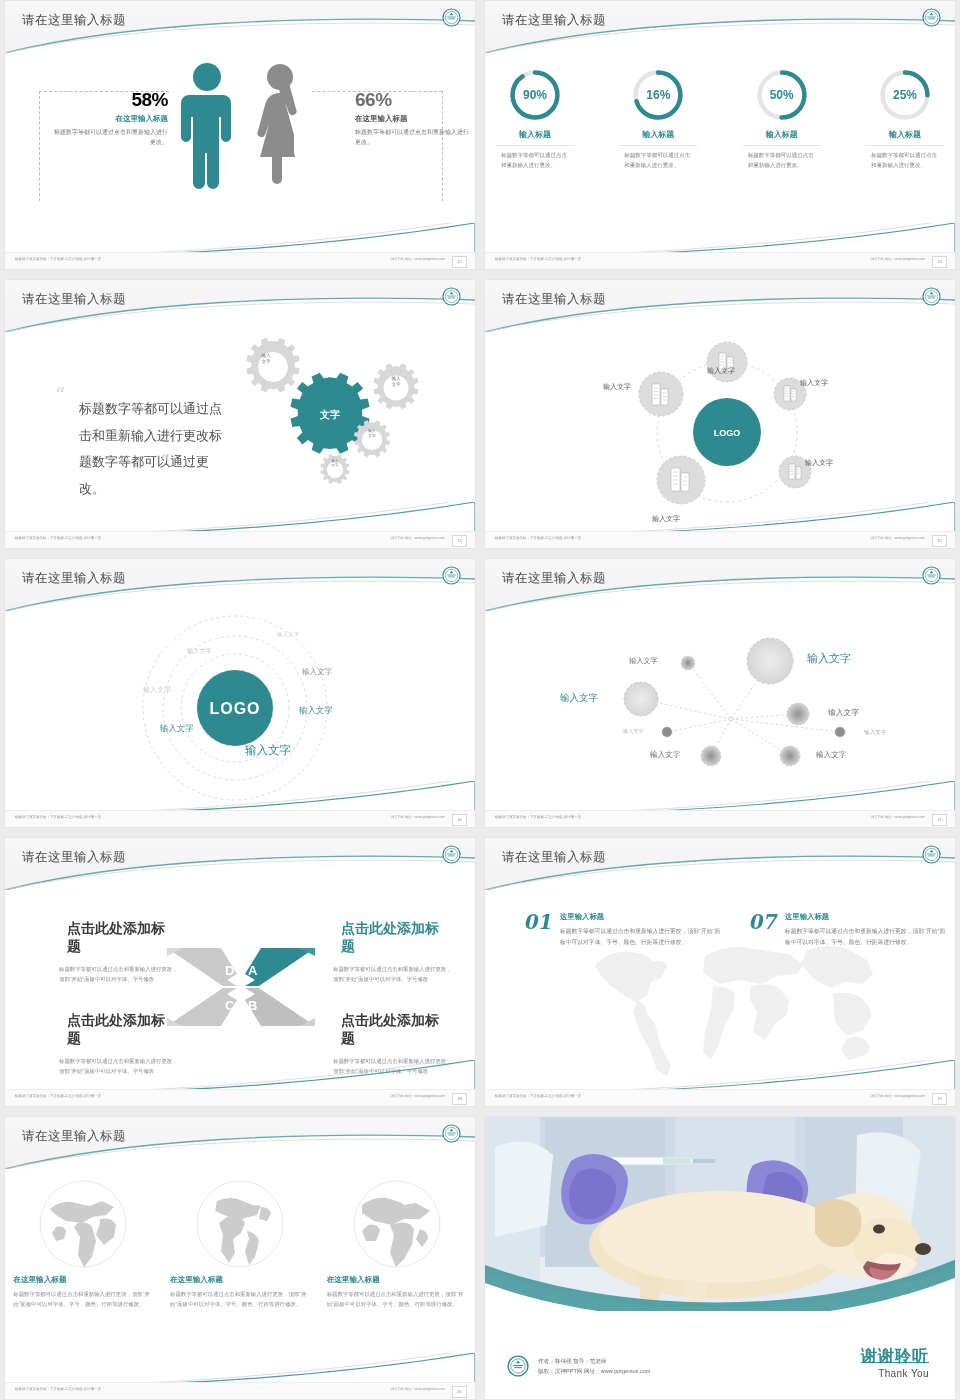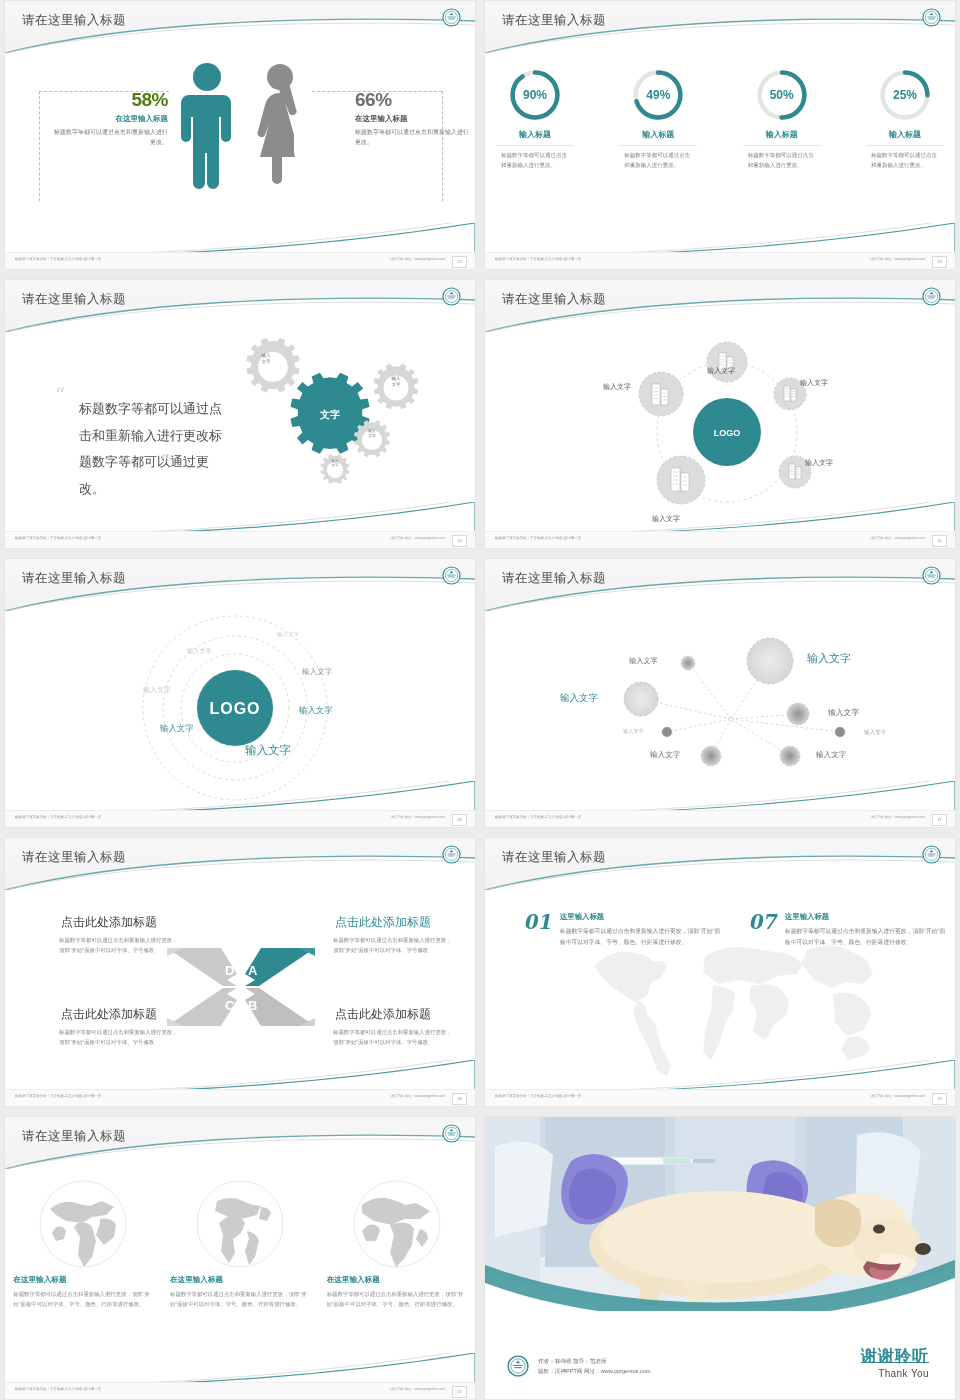--- a/index.html
+++ b/index.html
@@ -50,21 +50,21 @@
   .ftr-l{position:absolute;left:10px;top:4px;font-size:3.4px;color:#8a8a8a;white-space:nowrap;letter-spacing:.1px;}
   .ftr-r{position:absolute;right:30px;top:4px;font-size:3.4px;color:#9a9a9a;white-space:nowrap;}
   .pg{position:absolute;right:8px;top:3px;width:13px;height:10px;border:1px solid #d8d8d8;
       font-size:4px;color:#8a8a8a;text-align:center;line-height:10px;background:#fff;}
   .body{position:absolute;left:0;top:52px;right:0;bottom:16px;}
 
   
   .s1-wrap{position:absolute;left:0;top:0;width:100%;height:100%;}
   .brk{position:absolute;border:1px dashed #bdbdbd;}
   .pct{font-size:19px;font-weight:bold;letter-spacing:-.5px;}
-  .pct.t{color:#4d7c0f;}
+  .pct.t{color:#000000;}
   .pct.g{color:#6e6e6e;}
   .sub{font-size:7.5px;font-weight:bold;margin-top:3px;}
   .sub.t{color:#2e8a90;}
   .sub.g{color:#555;}
   .desc{font-size:6px;color:#777;line-height:1.65;margin-top:4px;}
   .s1-left{position:absolute;left:48px;top:36px;width:115px;text-align:right;}
   .s1-right{position:absolute;left:310px;top:36px;width:115px;text-align:left;margin-left:40px;}
 
   
   .donuts{position:absolute;left:0;top:14px;width:100%;display:flex;justify-content:space-between;}
@@ -90,21 +90,21 @@
   .nodelbl{position:absolute;font-size:7px;color:#555;white-space:nowrap;}
 
   
   .ringlbl{position:absolute;white-space:nowrap;}
 
   
   .netlbl{position:absolute;white-space:nowrap;}
 
   
   .xq{position:absolute;width:120px;}
-  .xq h4{margin:2px;font-size:12px;font-weight:normal;color:#3a3a3a;}
+  .xq h4{margin:8px;font-size:14px;font-weight:bold;color:#3a3a3a;}
   .xq h4.t{color:#2e8a90;}
   .xq p{margin:4px 0 0;font-size:5.4px;color:#868686;line-height:1.85;}
 
   
   .numblk{position:absolute;display:flex;gap:7px;width:200px;}
   .bignum{font-size:20px;font-style:italic;font-weight:bold;color:#2e8a90;line-height:1;
           font-family:"DejaVu Serif",serif;}
   .numtxt h4{margin:0;font-size:7.4px;color:#2e8a90;font-weight:bold;}
   .numtxt p{margin:4px 0 0;font-size:5.8px;color:#7c7c7c;line-height:1.9;}
 
@@ -218,21 +218,21 @@
           <div class="dn-sep"></div>
           <div class="dn-desc">标题数字等都可以通过点击和重新输入进行更改。</div>
         </div>
 
         <div class="donut-col">
           <div class="donut">
             <svg viewBox="0 0 40 40" width="56" height="56">
               <circle cx="20" cy="20" r="16" fill="none" stroke="#e4e4e4" stroke-width="3.2"></circle>
               <circle cx="20" cy="20" r="16" fill="none" stroke="#2e8a90" stroke-width="3.2" stroke-linecap="round" stroke-dasharray="70.4 100.5" transform="rotate(-90 20 20)"></circle>
             </svg>
-            <div class="num">49%</div>
+            <div class="num">16%</div>
           </div>
           <div class="dn-title">输入标题</div>
           <div class="dn-sep"></div>
           <div class="dn-desc">标题数字等都可以通过点击和重新输入进行更改。</div>
         </div>
 
         <div class="donut-col">
           <div class="donut">
             <svg viewBox="0 0 40 40" width="56" height="56">
               <circle cx="20" cy="20" r="16" fill="none" stroke="#e4e4e4" stroke-width="3.2"></circle>

